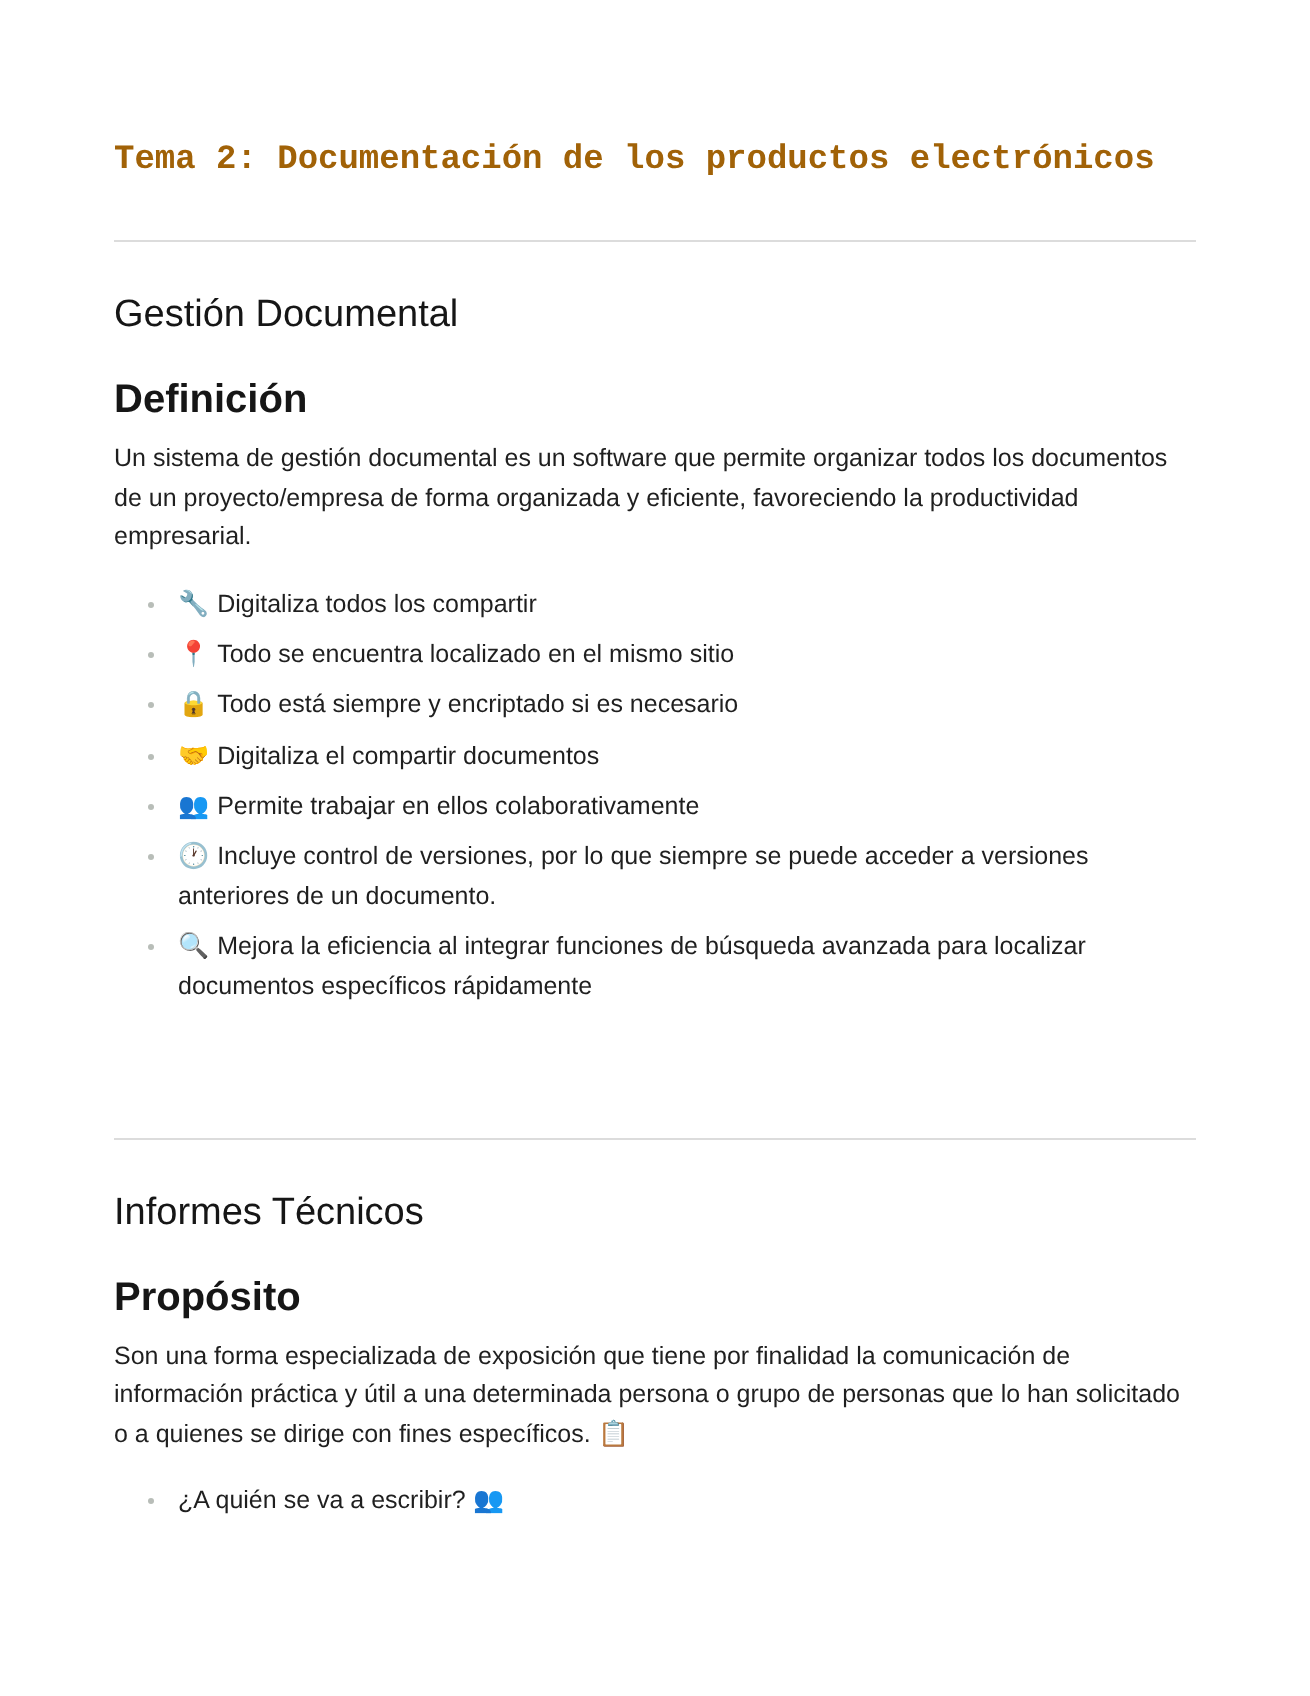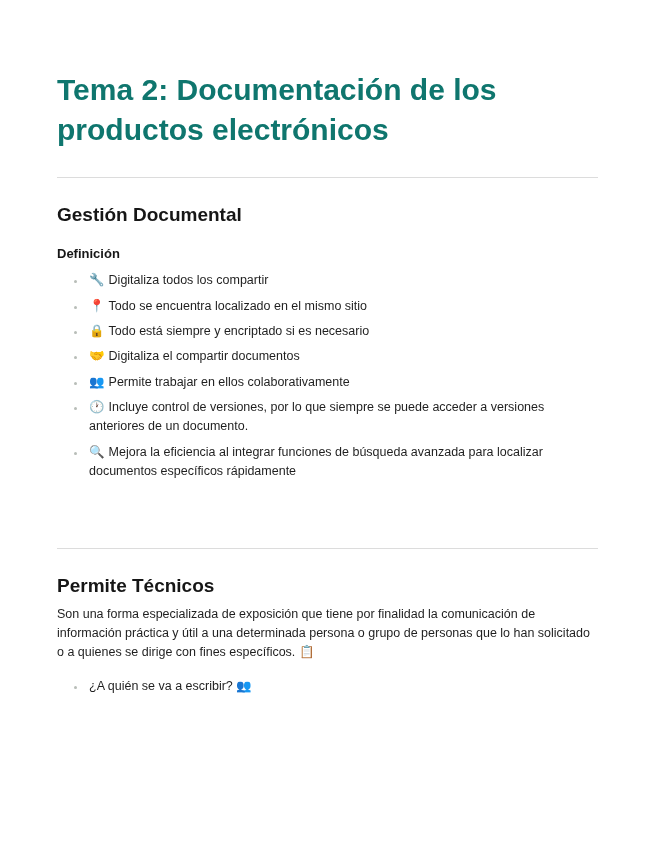--- a/index.html
+++ b/index.html
@@ -10,39 +10,40 @@
     -webkit-font-smoothing: antialiased;
   }
   .page {
     width: 655px;
     min-height: 848px;
     margin: 0 auto;
     background: #ffffff;
     padding: 58px 57px 40px 57px;
   }
   h1.doc-title {
-    font-size: 30px;
+    font-size: 17px;
     line-height: 1.32;
     font-weight: bold;
     margin: 12px 0 28px 0;
-    color: #0f766e;
+    color: #a16207;
+    font-family: Liberation Mono, monospace;
   }
   hr.divider {
     border: 0;
     border-top: 1px solid #dcdcdc;
     margin: 26px 0 26px 0;
   }
   h2.section-heading {
     font-size: 19px;
-    font-weight: bold;
+    font-weight: normal;
     margin: 26px 0 6px 0;
     color: #161616;
   }
   h3.sub-heading {
-    font-size: 13px;
+    font-size: 20px;
     font-weight: bold;
     margin: 20px 0 6px 0;
     color: #161616;
   }
   p.body-text {
     font-size: 12.5px;
     line-height: 1.55;
     margin: 8px 0 14px 0;
     color: #1f1f1f;
   }
@@ -78,20 +79,21 @@
 <div class="page">
 
   <h1 class="doc-title">Tema 2: Documentación de los productos electrónicos</h1>
 
   <hr class="divider">
 
   <h2 class="section-heading">Gestión Documental</h2>
 
   <h3 class="sub-heading">Definición</h3>
 
+  <p class="body-text">Un sistema de gestión documental es un software que permite organizar todos los documentos de un proyecto/empresa de forma organizada y eficiente, favoreciendo la productividad empresarial.</p>
 
 
   <ul class="bullet-list">
     <li>
       <span class="emoji">🔧</span><span>Digitaliza todos los compartir</span>
     </li>
     <li>
       <span class="emoji">📍</span><span>Todo se encuentra localizado en el mismo sitio</span>
     </li>
     <li>
@@ -108,22 +110,23 @@
     </li>
     <li>
       <span class="emoji">🔍</span><span>Mejora la eficiencia al integrar funciones de búsqueda avanzada para localizar documentos específicos rápidamente</span>
     </li>
   </ul>
 
   <div class="spacer-lg"></div>
 
   <hr class="divider">
 
-  <h2 class="section-heading">Permite Técnicos</h2>
+  <h2 class="section-heading">Informes Técnicos</h2>
 
+  <h3 class="sub-heading">Propósito</h3>
 
   <p class="body-text">
     <span>Son una forma especializada de exposición que tiene por finalidad la comunicación de información práctica y útil a una determinada persona o grupo de personas que lo han solicitado o a quienes se dirige con fines específicos.</span><span class="emoji-trail">📋</span>
   </p>
 
 
   <ul class="bullet-list">
     <li>
       <span>¿A quién se va a escribir?</span><span class="emoji-trail">👥</span>
     </li>

